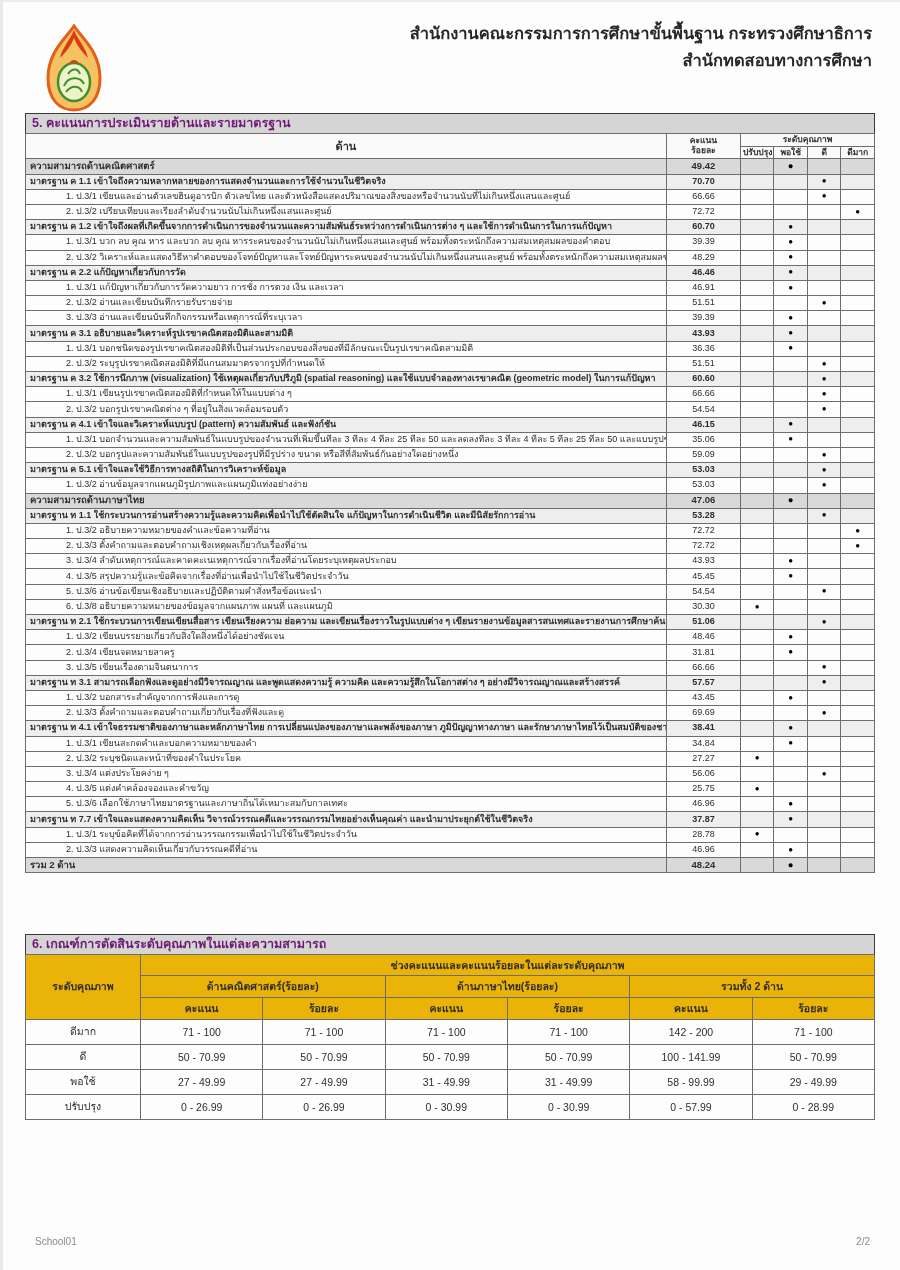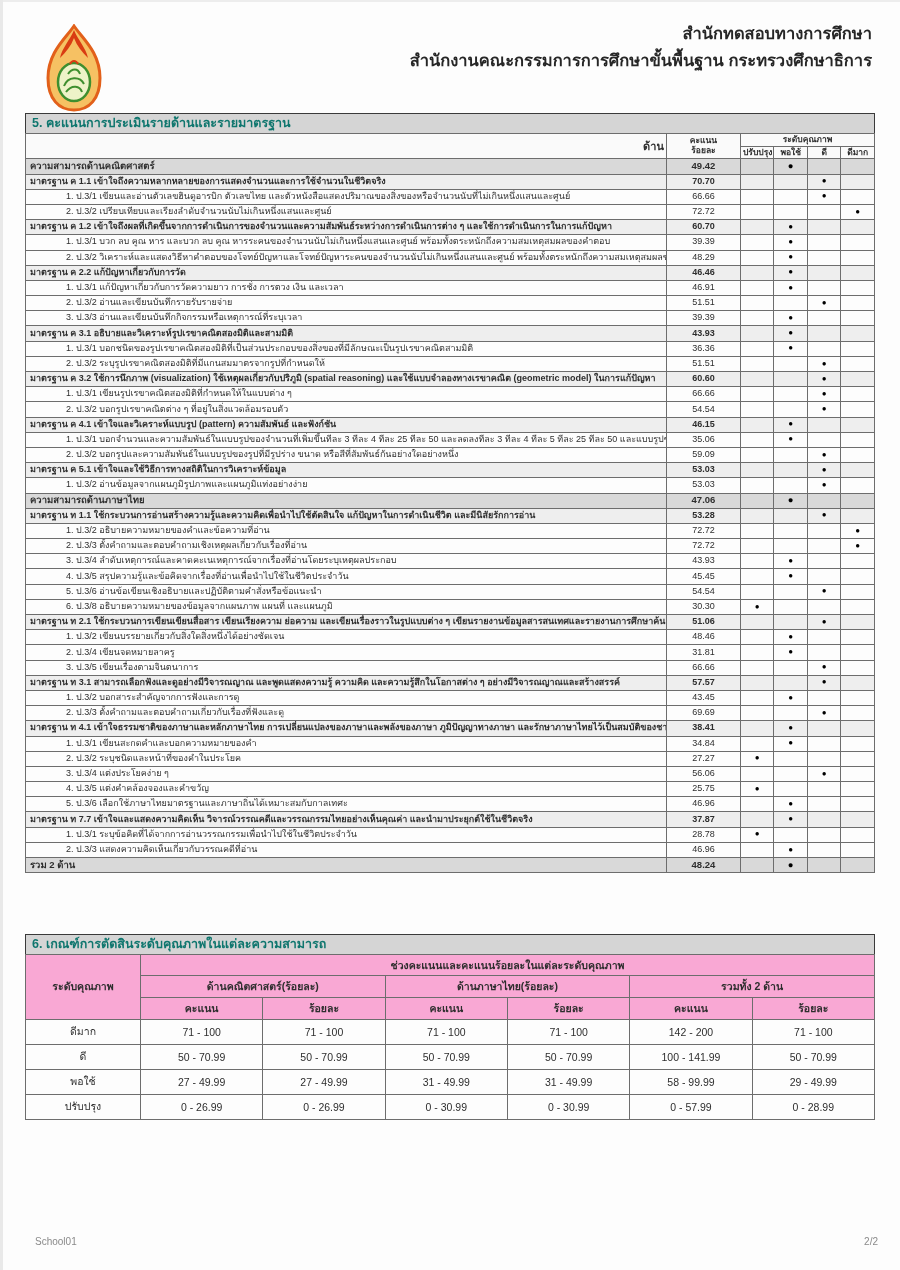--- a/index.html
+++ b/index.html
@@ -2,70 +2,70 @@
 <html><head>
 <meta charset="utf-8">
 <style>
   html,body{margin:0;padding:0;}
   body{width:900px;height:1270px;background:#fbfbfb;font-family:"Liberation Sans","DejaVu Sans",sans-serif;color:#2e2e2e;}
   .page{position:relative;width:900px;height:1270px;background:#fdfdfd;overflow:hidden;box-shadow:inset 3px 0 0 #e9e9e9, inset 0 2px 0 #ededed;}
   
   .hdr{position:absolute;top:20px;right:28px;text-align:right;font-weight:bold;font-size:16.5px;line-height:1.65;color:#262626;}
   .logo{position:absolute;left:40px;top:24px;}
   
-  .bar{background:#d5d5d5;border:1.5px solid #3a3a3a;font-weight:bold;font-size:12.5px;color:#0f766e;padding:1px 6px;line-height:1.35;}
+  .bar{background:#d5d5d5;border:1.5px solid #3a3a3a;font-weight:bold;font-size:12.5px;color:#701a75;padding:1px 6px;line-height:1.35;}
   .s5{position:absolute;left:25px;width:850px;top:113px;}
   .s6{position:absolute;left:25px;width:850px;top:934px;}
   table{width:100%;border-collapse:collapse;table-layout:fixed;margin-top:-1px;}
   th,td{border:1px solid #6d6d6d;overflow:hidden;white-space:nowrap;}
   .s5 table{font-size:9px;}
   .s5 th{font-size:8.5px;font-weight:bold;background:#fafafa;padding:1px 2px;text-align:center;line-height:1.15;}
   .s5 td{height:14.2px;padding:0 4px;line-height:1.1;}
   .c-score,.c-lvl{text-align:center;}
   .r-aspect td,.r-total td{background:#d9d9d9;font-weight:bold;font-size:9.5px;margin-left:20px;}
   .r-standard td{background:#eeeeee;font-weight:bold;}
   .r-indicator .c-label{padding-left:40px;font-weight:normal;}
   .dot{font-size:8px;color:#000;}
   .s6 table{font-size:10.5px;}
-  .s6 th{font-weight:bold;padding:4px 18px;text-align:center;background:#f9a8d4;line-height:1.2;font-size:10.5px;margin-left:48px;}
+  .s6 th{font-weight:bold;padding:4px 18px;text-align:center;background:#eab308;line-height:1.2;font-size:10.5px;margin-left:48px;}
   .s6 td{height:24px;text-align:center;padding:0 2px;}
-  .ftr{position:absolute;top:1236px;left:35px;right:22px;display:flex;justify-content:space-between;font-size:10px;color:#8a8a8a;}
+  .ftr{position:absolute;top:1236px;left:35px;right:30px;display:flex;justify-content:space-between;font-size:10px;color:#8a8a8a;}
 </style>
 </head>
 <body>
 
 <div class="page">
 
   <svg class="logo" width="68" height="88" viewBox="0 0 68 88">
     <path d="M34 2 C26 14 8 28 8 54 C8 75 19 86 34 86 C49 86 60 75 60 54 C60 28 42 14 34 2 Z" fill="#f6c163" stroke="#e2601a" stroke-width="3"></path>
     <path d="M34 6 C30 16 22 24 20 34 C26 28 31 22 34 14 C37 22 42 28 48 34 C46 24 38 16 34 6 Z" fill="#d93c12" stroke="none"></path>
     <ellipse cx="34" cy="58" rx="16" ry="19" fill="#eef3c8" stroke="#3f8f2f" stroke-width="2.5"></ellipse>
     <path d="M24 62 C28 52 40 52 44 60 M26 68 C32 60 40 62 42 68 M28 50 C32 44 38 44 40 50" fill="none" stroke="#3f8f2f" stroke-width="2"></path>
     <path d="M30 40 C32 36 36 36 38 40" fill="none" stroke="#d93c12" stroke-width="2"></path>
   </svg>
 
   <div class="hdr">
+    <div>สำนักงานคณะกรรมการการศึกษาขั้นพื้นฐาน กระทรวงศึกษาธิการ</div>
     <div>สำนักทดสอบทางการศึกษา</div>
-    <div>สำนักงานคณะกรรมการการศึกษาขั้นพื้นฐาน กระทรวงศึกษาธิการ</div>
   </div>
 
   <div class="s5">
     <div class="bar">5. คะแนนการประเมินรายด้านและรายมาตรฐาน</div>
     <table>
       <colgroup>
         <col style="width:auto">
           <col style="width:74px">
           <col style="width:33.5px">
           <col style="width:33.5px">
           <col style="width:33.5px">
           <col style="width:33.5px">
       </colgroup>
       <thead>
         <tr>
-          <th rowspan="2" style="font-size:11px;text-align:right;">ด้าน</th>
+          <th rowspan="2" style="font-size:11px;">ด้าน</th>
           <th rowspan="2">
             <span>คะแนน</span><br>
             <span>ร้อยละ</span>
           </th>
           <th colspan="4">ระดับคุณภาพ</th>
         </tr>
         <tr>
           <th>ปรับปรุง</th>
           <th>พอใช้</th>
           <th>ดี</th>

